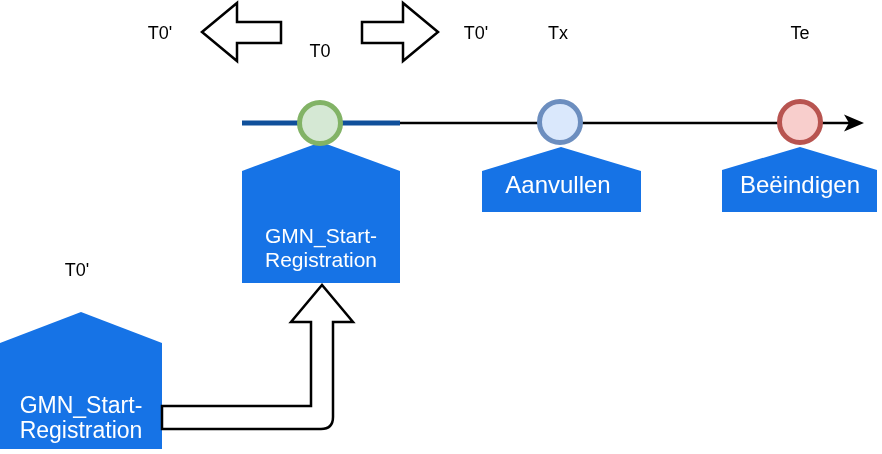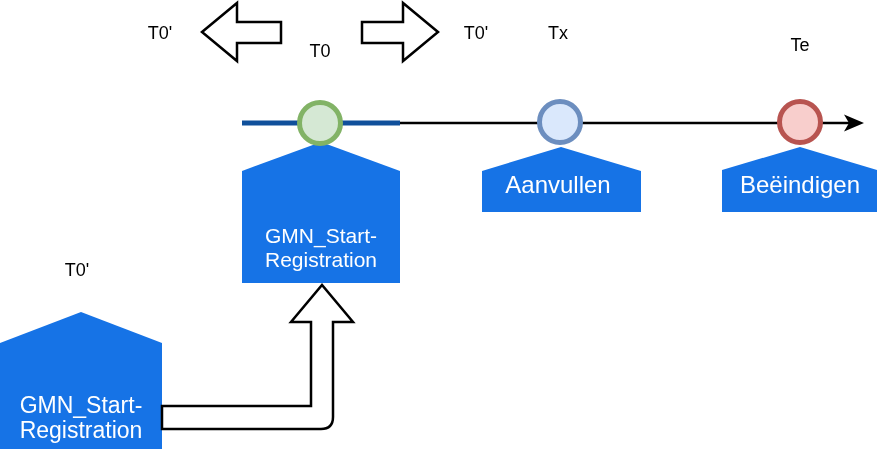--- a/index.html
+++ b/index.html
@@ -56,21 +56,21 @@
 
     <circle cx="320" cy="123" r="20.5" stroke-width="5" fill="#D5E8D4" stroke="#82B366"></circle>
     <circle cx="560" cy="122" r="20.5" stroke-width="5" fill="#DAE8FC" stroke="#6C8EBF"></circle>
     <circle cx="800" cy="122" r="20.5" stroke-width="5" fill="#F8CECC" stroke="#B85450"></circle>
   </svg>
 
   <div class="lbl" style="left:160px; top:22px">T0'</div>
   <div class="lbl" style="left:320px; top:40px">T0</div>
   <div class="lbl" style="left:476px; top:22px">T0'</div>
   <div class="lbl" style="left:558px; top:22px">Tx</div>
-  <div class="lbl" style="left:800px; top:34px">Te</div>
+  <div class="lbl" style="left:800px; top:22px">Te</div>
   <div class="lbl" style="left:77px; top:259px">T0'</div>
 
   <div class="node-label small" style="left:321px; top:224px">
     <span>GMN_Start-</span>
     <span>Registration</span>
   </div>
 
   <div class="node-label big" style="left:558px; top:172px">Aanvullen</div>
 
   <div class="node-label big" style="left:800px; top:172px">Beëindigen</div>

